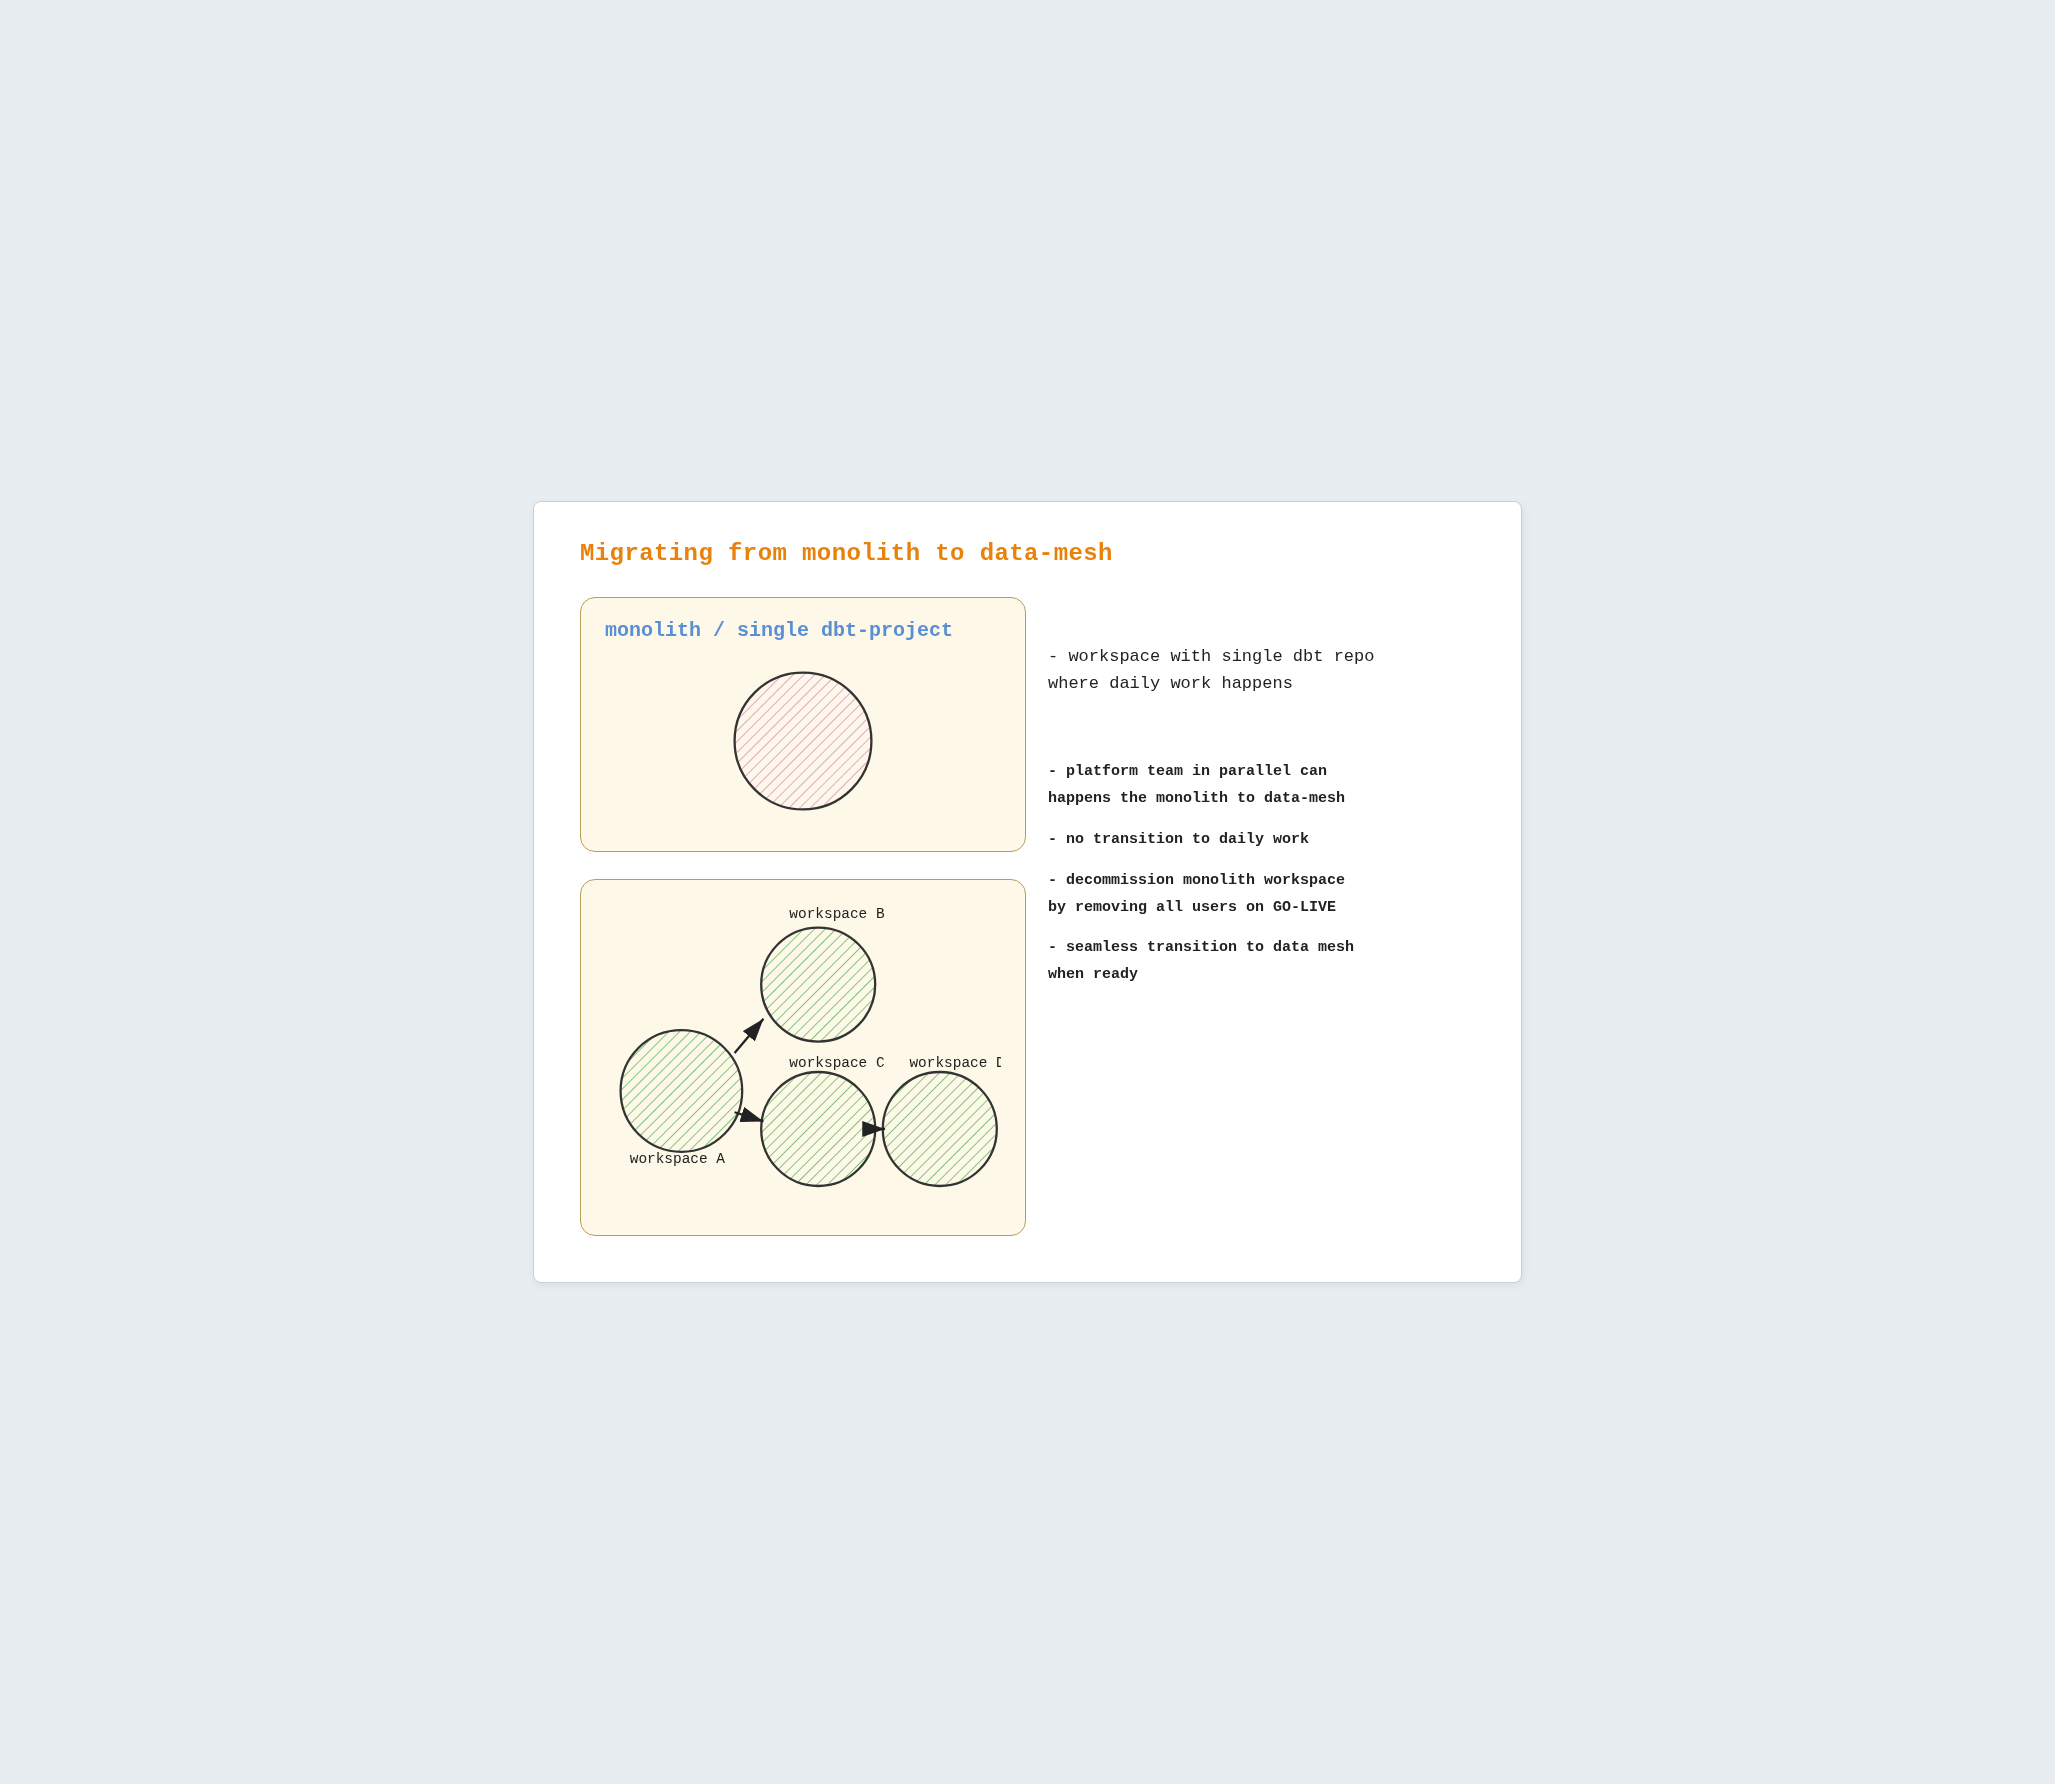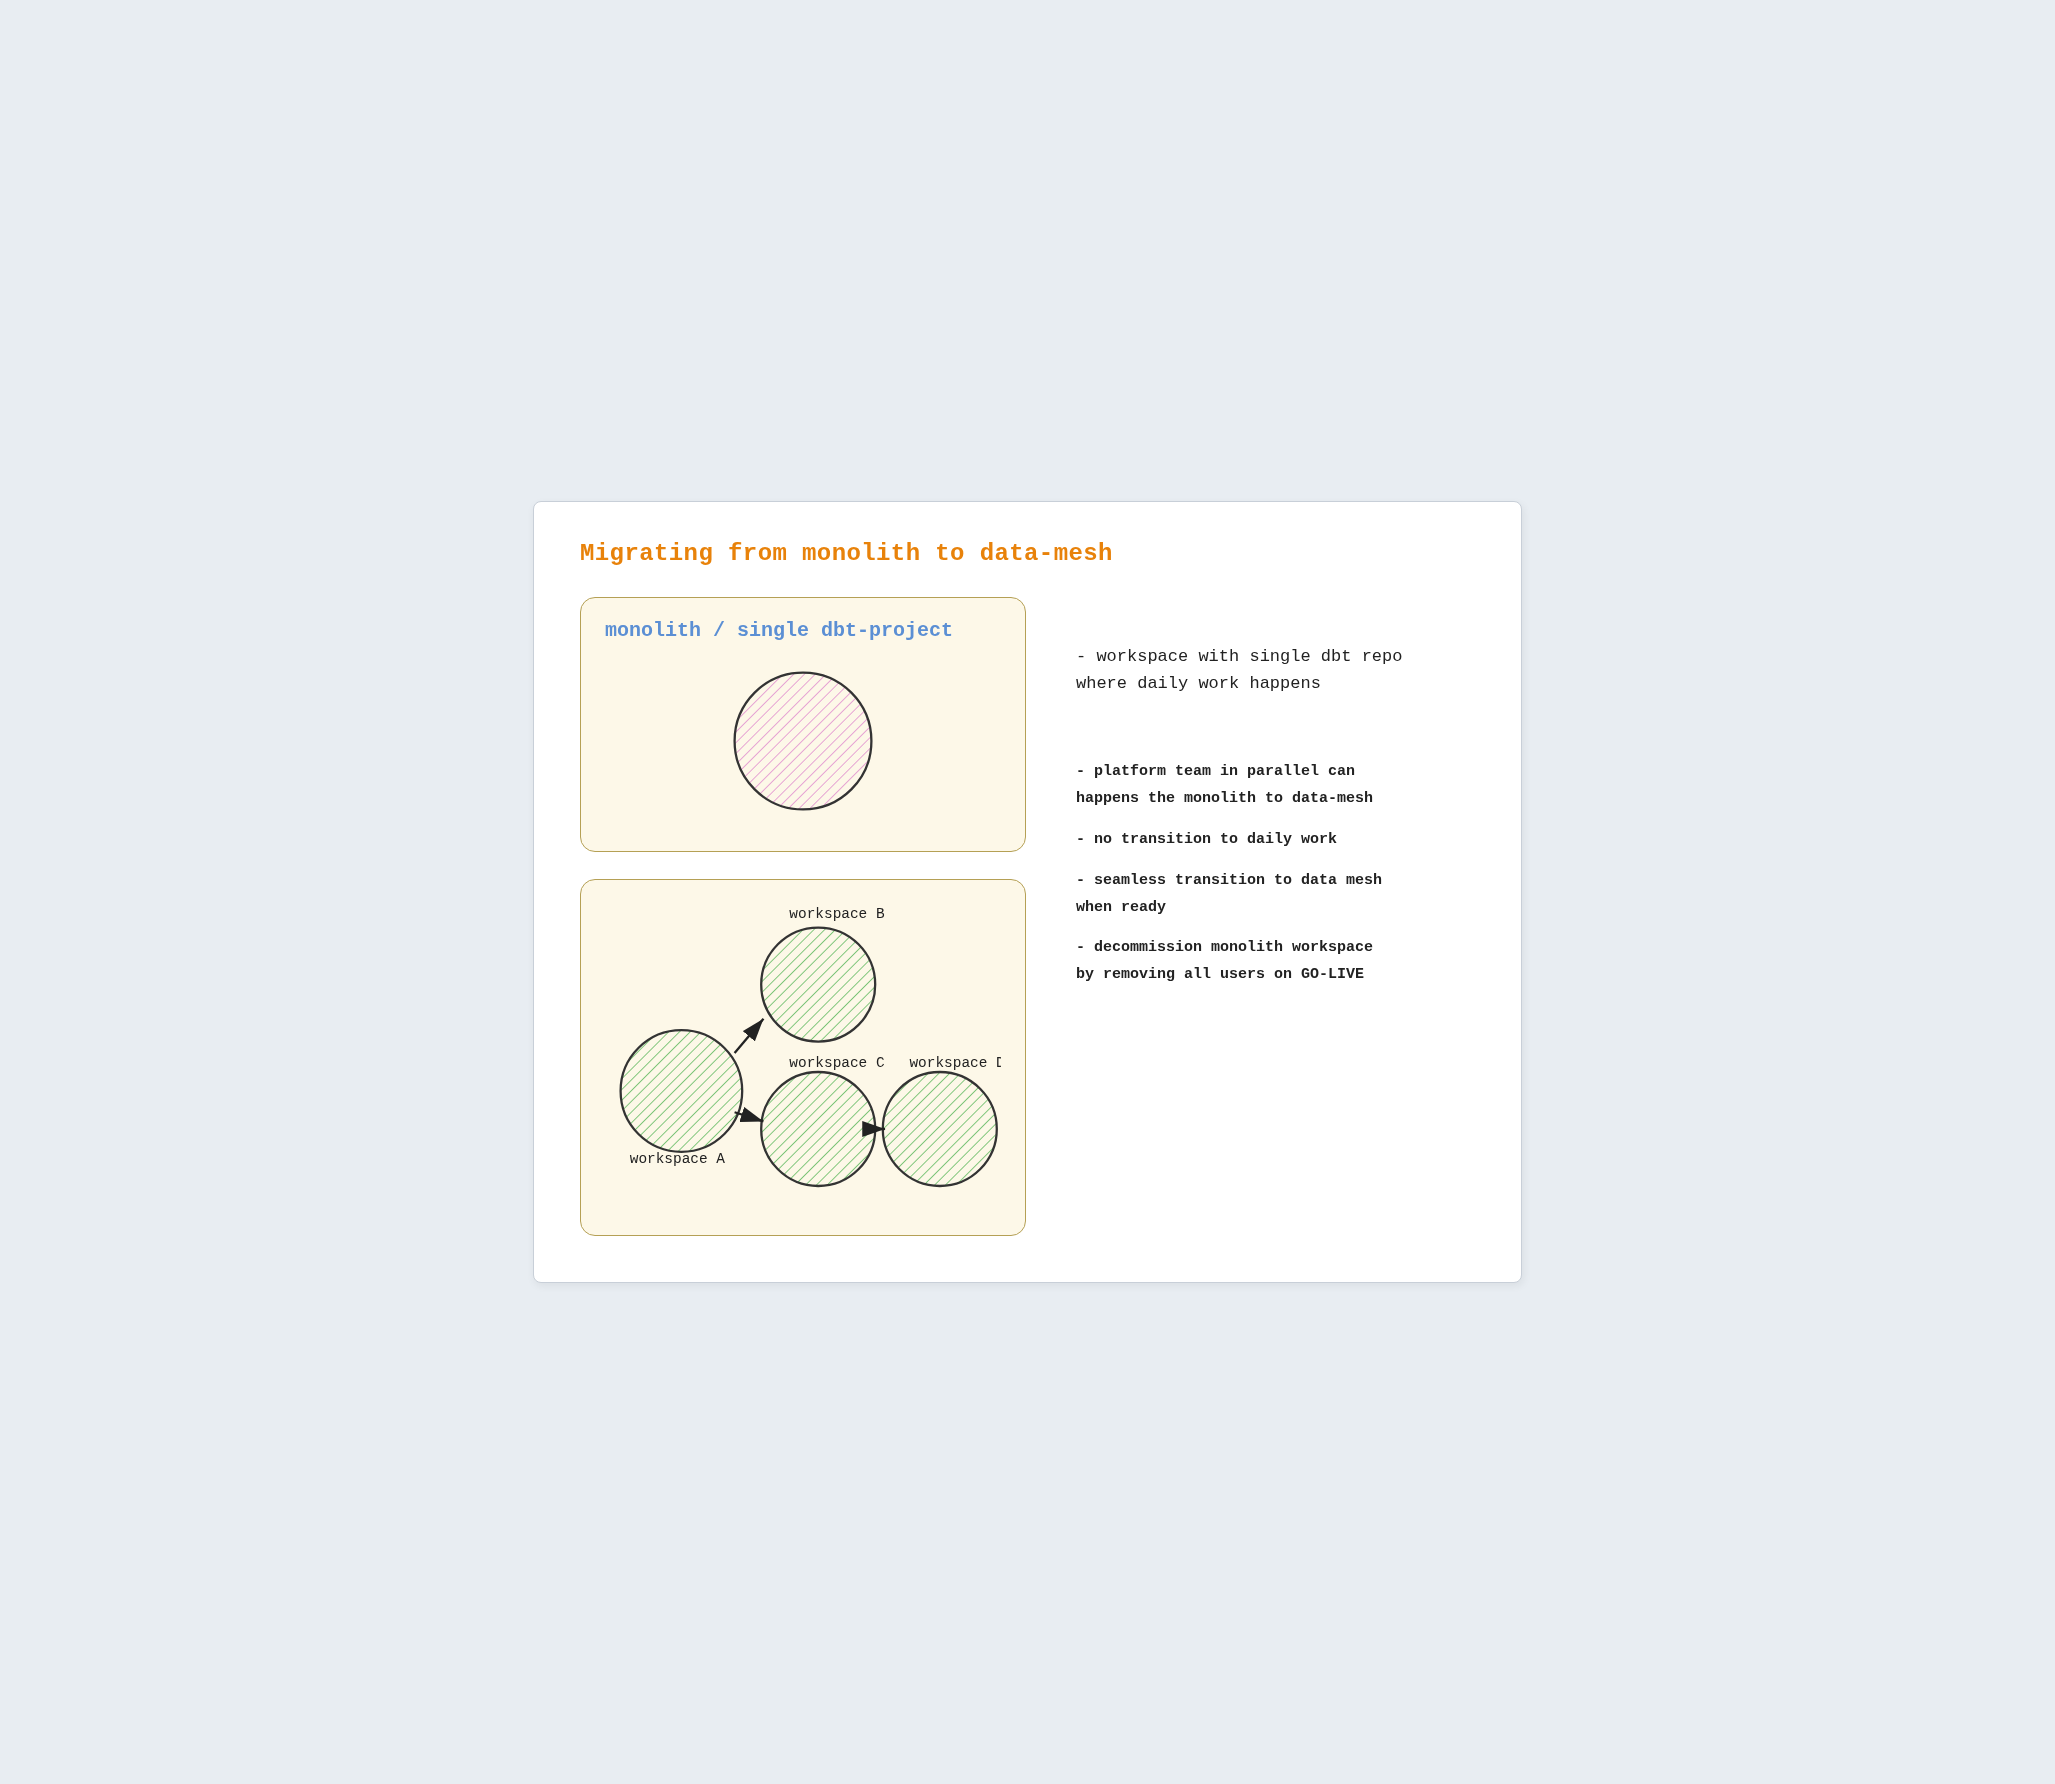--- a/index.html
+++ b/index.html
@@ -28,21 +28,21 @@
       font-family: 'Courier New', monospace;
       color: #e8820a;
       font-size: 24px;
       font-weight: bold;
       margin-bottom: 30px;
       letter-spacing: 0.4px;
     }
 
     .content-row {
       display: flex;
-      gap: 50px;
+      gap: 22px;
       align-items: flex-start;
     }
 
     .left-col {
       flex: 0 0 441px;
       display: flex;
       flex-direction: column;
       gap: 27px;
     }
 
@@ -207,27 +207,27 @@
 
         <div class="distributed-notes">
           <p>
             <span>- platform team in parallel can</span><br>
             <span>happens the monolith to data-mesh</span>
           </p>
           <p>
             <span>- no transition to daily work</span>
           </p>
           <p>
+            <span>- decommission monolith workspace</span><br>
+            <span>by removing all users on GO-LIVE</span>
+          </p>
+          <p>
             <span>- seamless transition to data mesh</span><br>
             <span>when ready</span>
           </p>
-          <p>
-            <span>- decommission monolith workspace</span><br>
-            <span>by removing all users on GO-LIVE</span>
-          </p>
         </div>
 
       </div>
     </div>
 
   </div>
 </div>
 
 
 </body></html>

